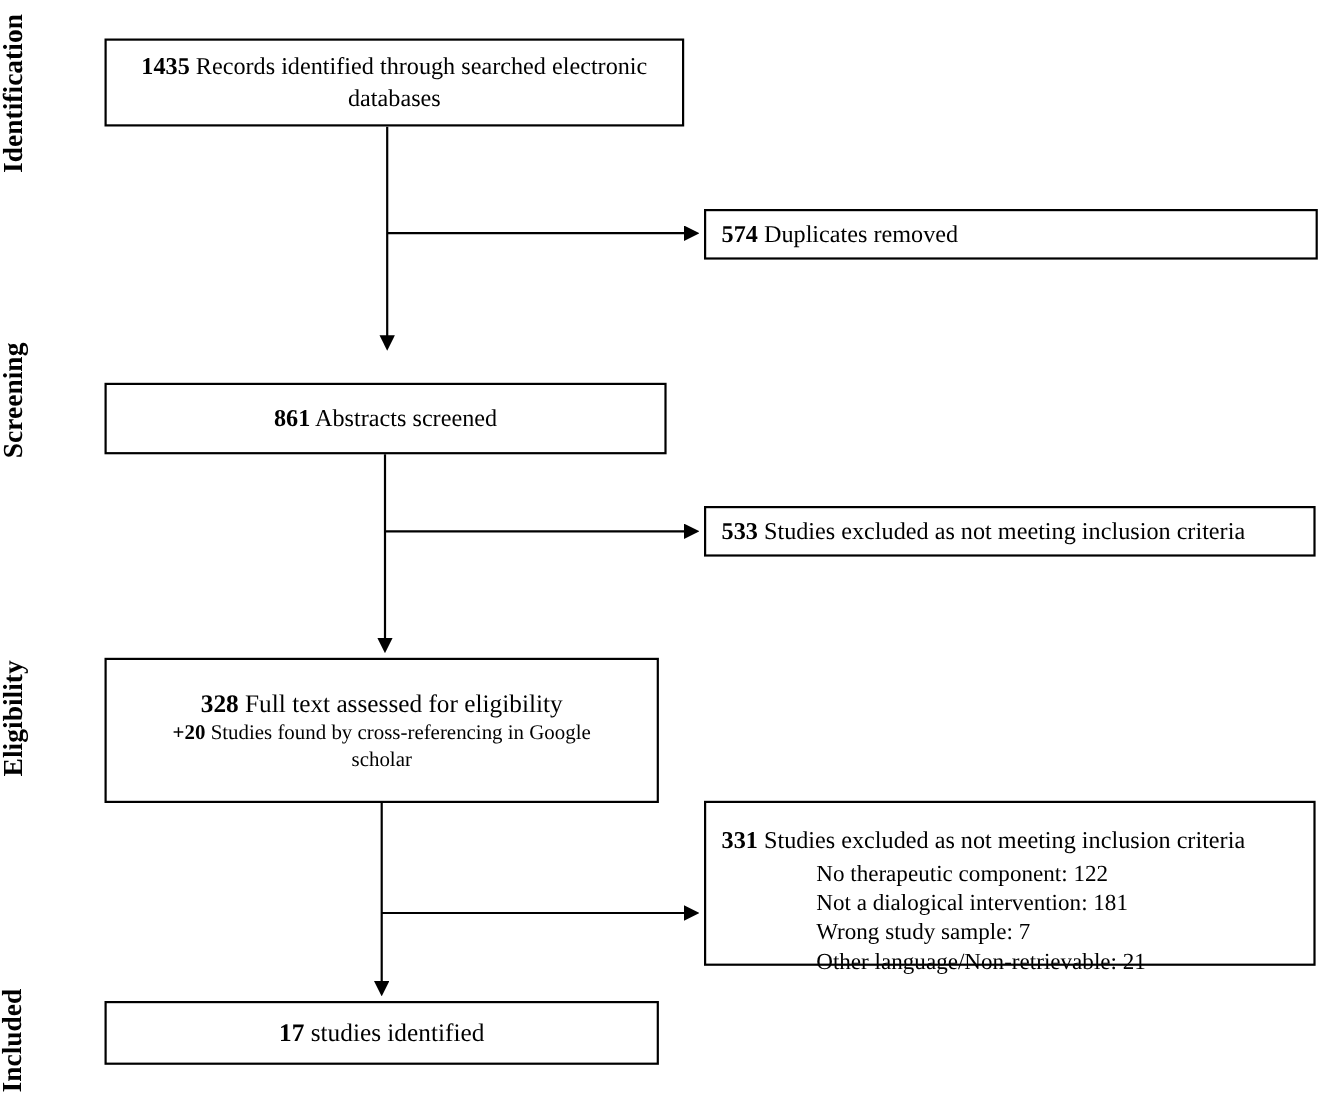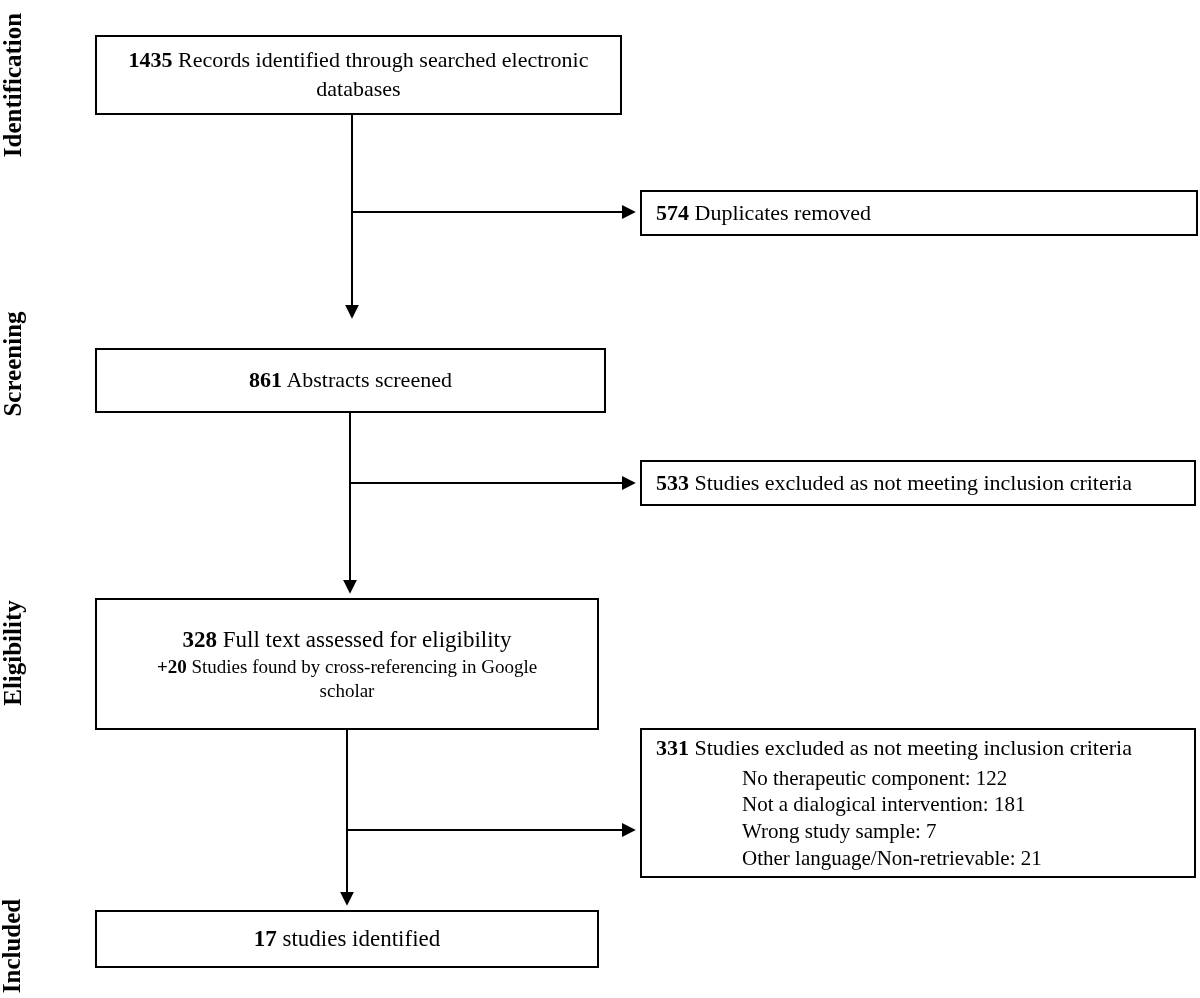--- a/index.html
+++ b/index.html
@@ -68,21 +68,21 @@
   }
   .fulltext-main {
     font-size: 23px;
   }
   .fulltext-note {
     font-size: 19px;
     line-height: 1.25;
     max-width: 430px;
   }
   .excluded2-box {
-    padding: 4px 14px;
+    padding: 20px 14px;
   }
   .excluded2-heading {
     font-size: 22px;
   }
   .reason-list {
     margin: 2px 0 0 86px;
     font-size: 21px;
     line-height: 1.27;
   }
   .included-box {

